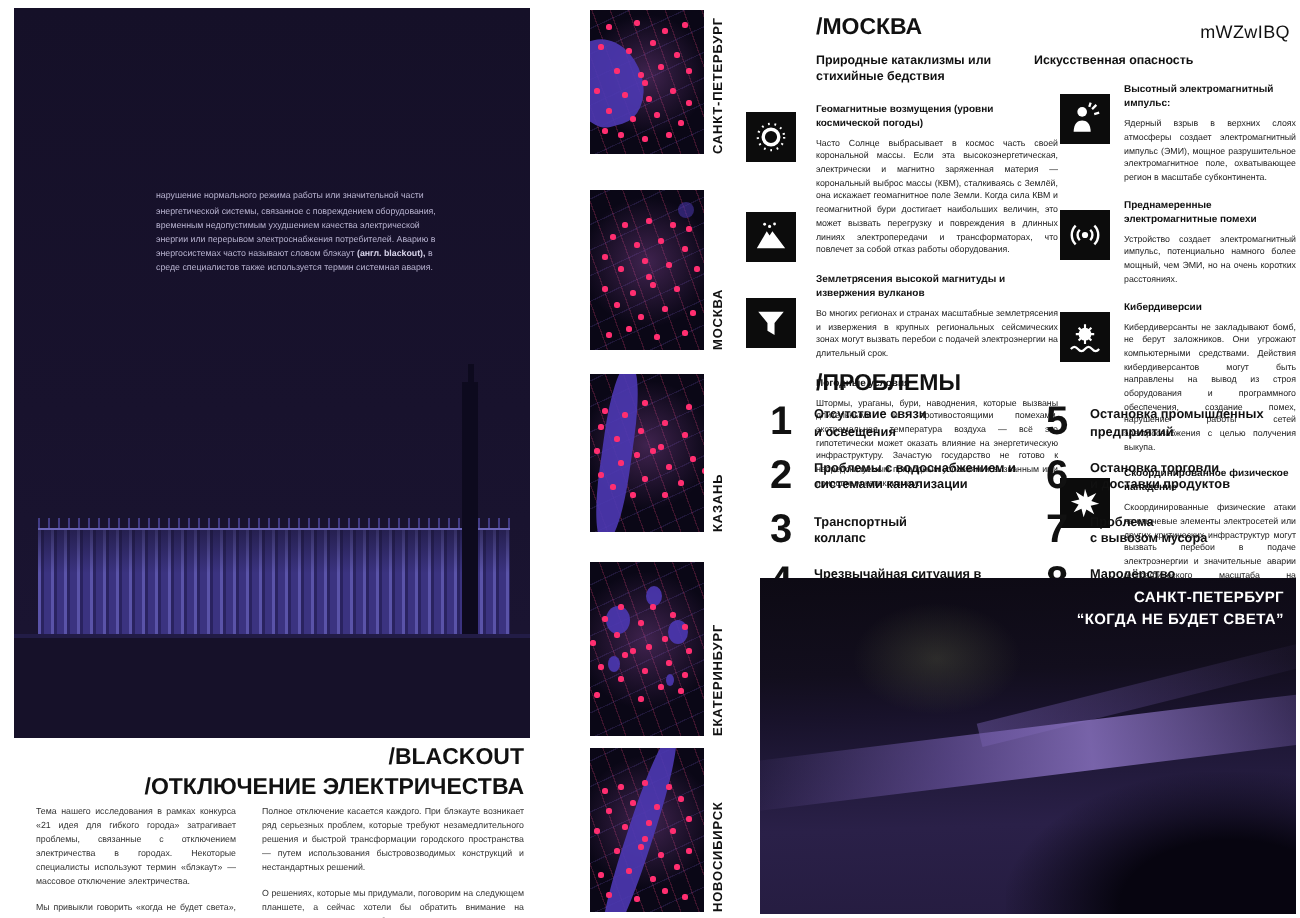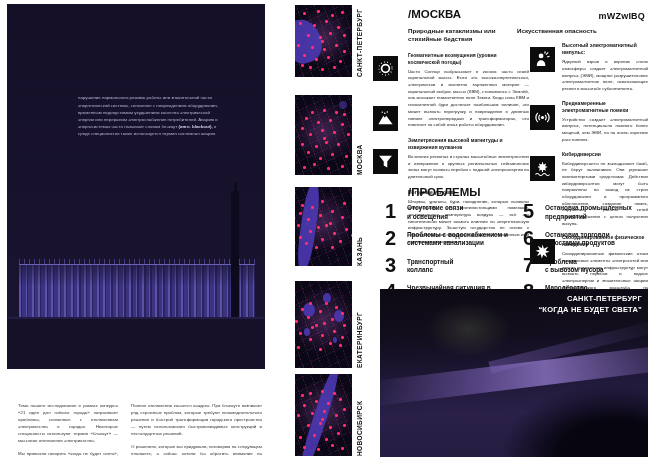--- a/index.html
+++ b/index.html
@@ -52,21 +52,21 @@
       18px 20px #ff2e70,-12px 26px #ff2e70,0px 28px #ff2e70,12px 26px #ff2e70,-20px 24px #ff2e70;}
   .city-moscow .dots{transform:rotate(180deg);}
   .city-kazan .dots{transform:rotate(90deg);}
   .city-ekat .dots{transform:rotate(-90deg);}
   .city-novosib .dots{transform:scaleY(-1);}
   .city-label{writing-mode:vertical-rl;transform:rotate(180deg);font-size:6.5px;font-weight:800;
       letter-spacing:.4px;color:#111;}
 
   
   .causes-header{position:absolute;left:408px;top:8px;font-size:11.5px;font-weight:800;}
-  .logo{position:absolute;right:5px;top:11px;font-size:9px;font-weight:700;letter-spacing:.2px;}
+  .logo{position:absolute;right:5px;top:11px;font-size:9px;font-weight:400;letter-spacing:.2px;}
   .icon-box{width:25px;height:25px;background:#0c0c0c;flex:none;display:flex;align-items:center;justify-content:center;}
   .icon-box svg{width:17px;height:17px;}
   .nat-icon{position:absolute;left:373px;}
   .nat-icon.i1{top:56px;} .nat-icon.i2{top:106px;} .nat-icon.i3{top:149px;}
   .nat-col{position:absolute;left:408px;top:27px;width:121px;}
   .sec-title{font-size:6.2px;font-weight:800;line-height:1.35;margin:0 0 7px 0;}
   .cause-sub{font-size:5px;font-weight:700;line-height:1.4;margin:8px 0 3px 0;}
   .cause-body{font-size:4.4px;line-height:1.52;text-align:justify;color:#222;margin:0;}
   .art-col{position:absolute;left:517px;top:27px;width:131px;}
   .art-item{display:flex;gap:7px;margin-bottom:7px;padding-left:13px;}
@@ -299,20 +299,22 @@
   </div>
 
   <section class="photo">
     <div class="river2"></div>
     <div class="river"></div>
     <div class="trees"></div>
     <div class="photo-caption">САНКТ-ПЕТЕРБУРГ
 “КОГДА НЕ БУДЕТ СВЕТА”</div>
   </section>
 
+  <h2 class="bo-head" style="margin:0;">/BLACKOUT
+/ОТКЛЮЧЕНИЕ ЭЛЕКТРИЧЕСТВА</h2>
   <div class="bo-cols">
     <div class="bo-col1">
       <p>Тема нашего исследования в рамках конкурса «21 идея для гибкого города» затрагивает проблемы, связанные с отключением электричества в городах. Некоторые специалисты используют термин «блэкаут» — массовое отключение электричества.</p>
       <p>Мы привыкли говорить «когда не будет света», при отсутствии света — это далеко не самое главное, что нас тревожит. Всё окружающее нас: от финансовой системы до связи — зависит от электричества. Сегодняшний мир, все его системы в высокой степени взаимосвязаны и переплетены. Очень трудно найти систему, которая не зависела бы полностью от энергоснабжения.</p>
     </div>
     <div class="bo-col2">
       <p>Полное отключение касается каждого. При блэкауте возникает ряд серьезных проблем, которые требуют незамедлительного решения и быстрой трансформации городского пространства — путем использования быстровозводимых конструкций и нестандартных решений.</p>
       <p>О решениях, которые мы придумали, поговорим на следующем планшете, а сейчас хотели бы обратить внимание на настоящие и возможные проблемы, и прогнозы, по которым мы могли вообразить. При этом прогнозы непредсказуемы и совершенно различны по своему характеру.</p>
     </div>
   </div>

